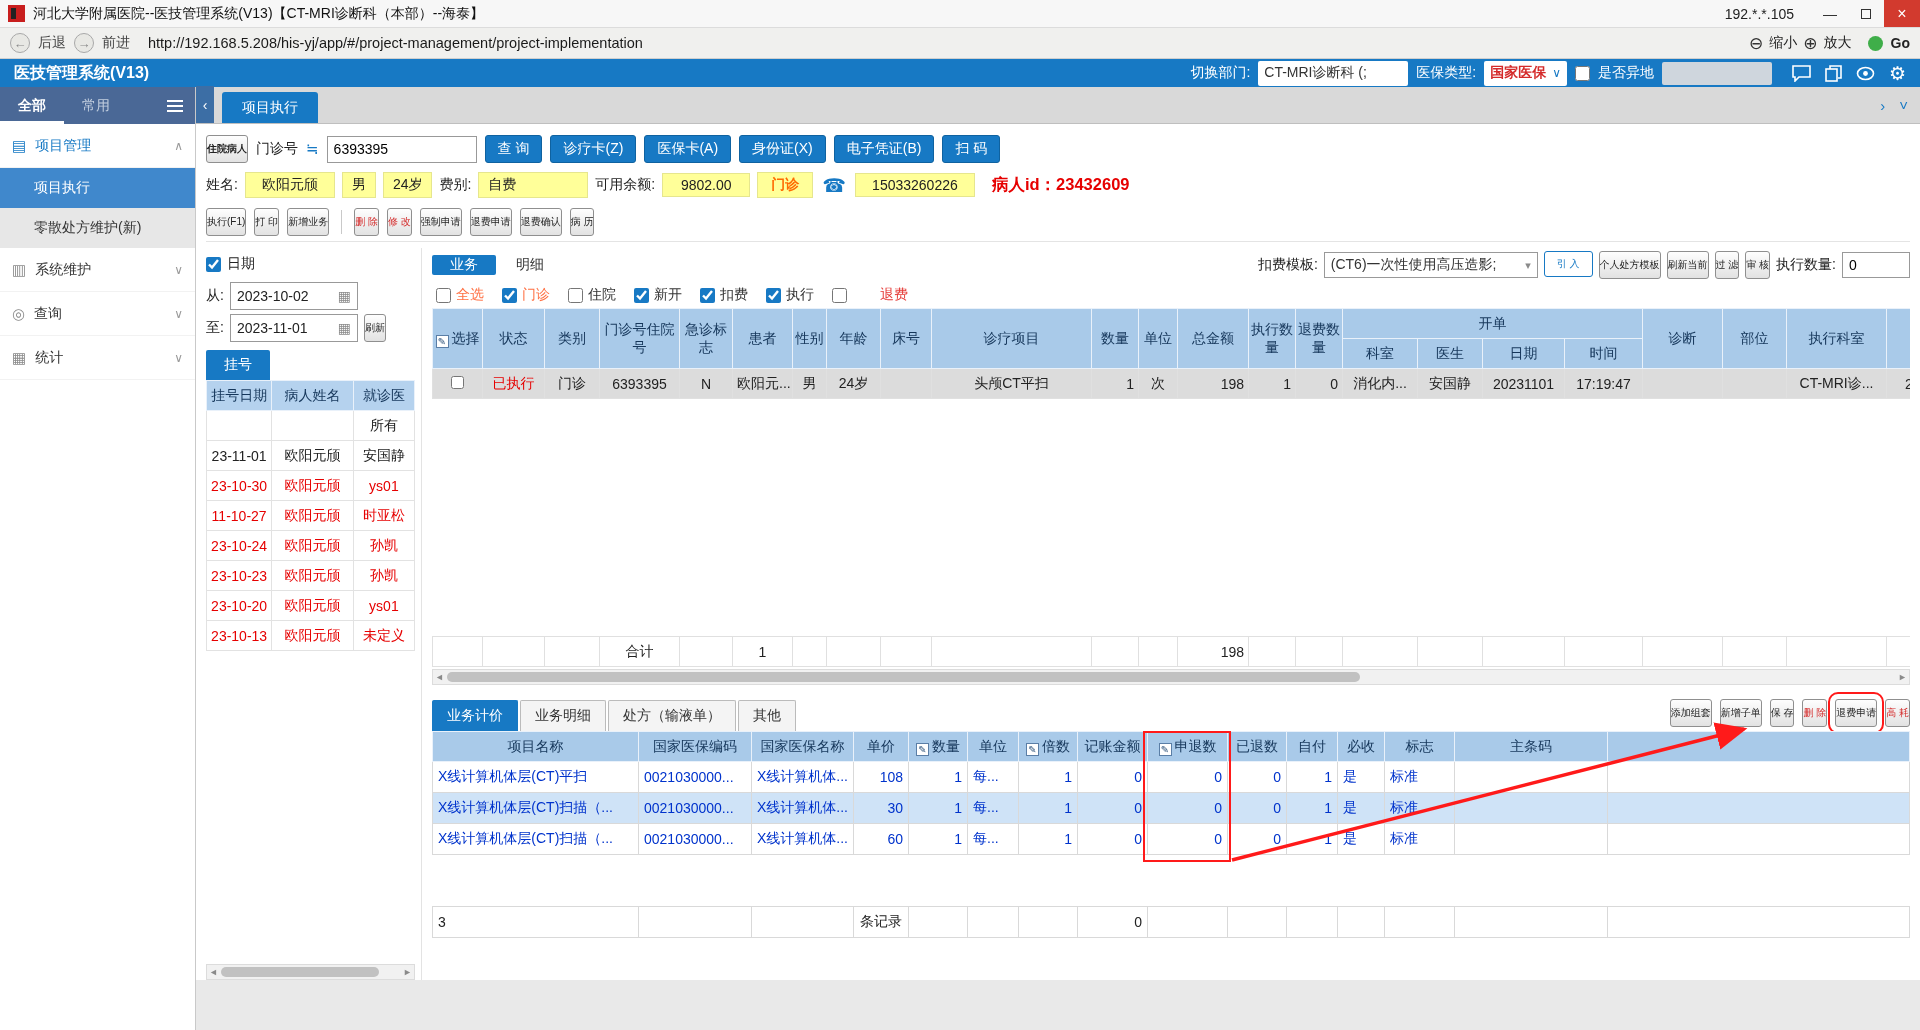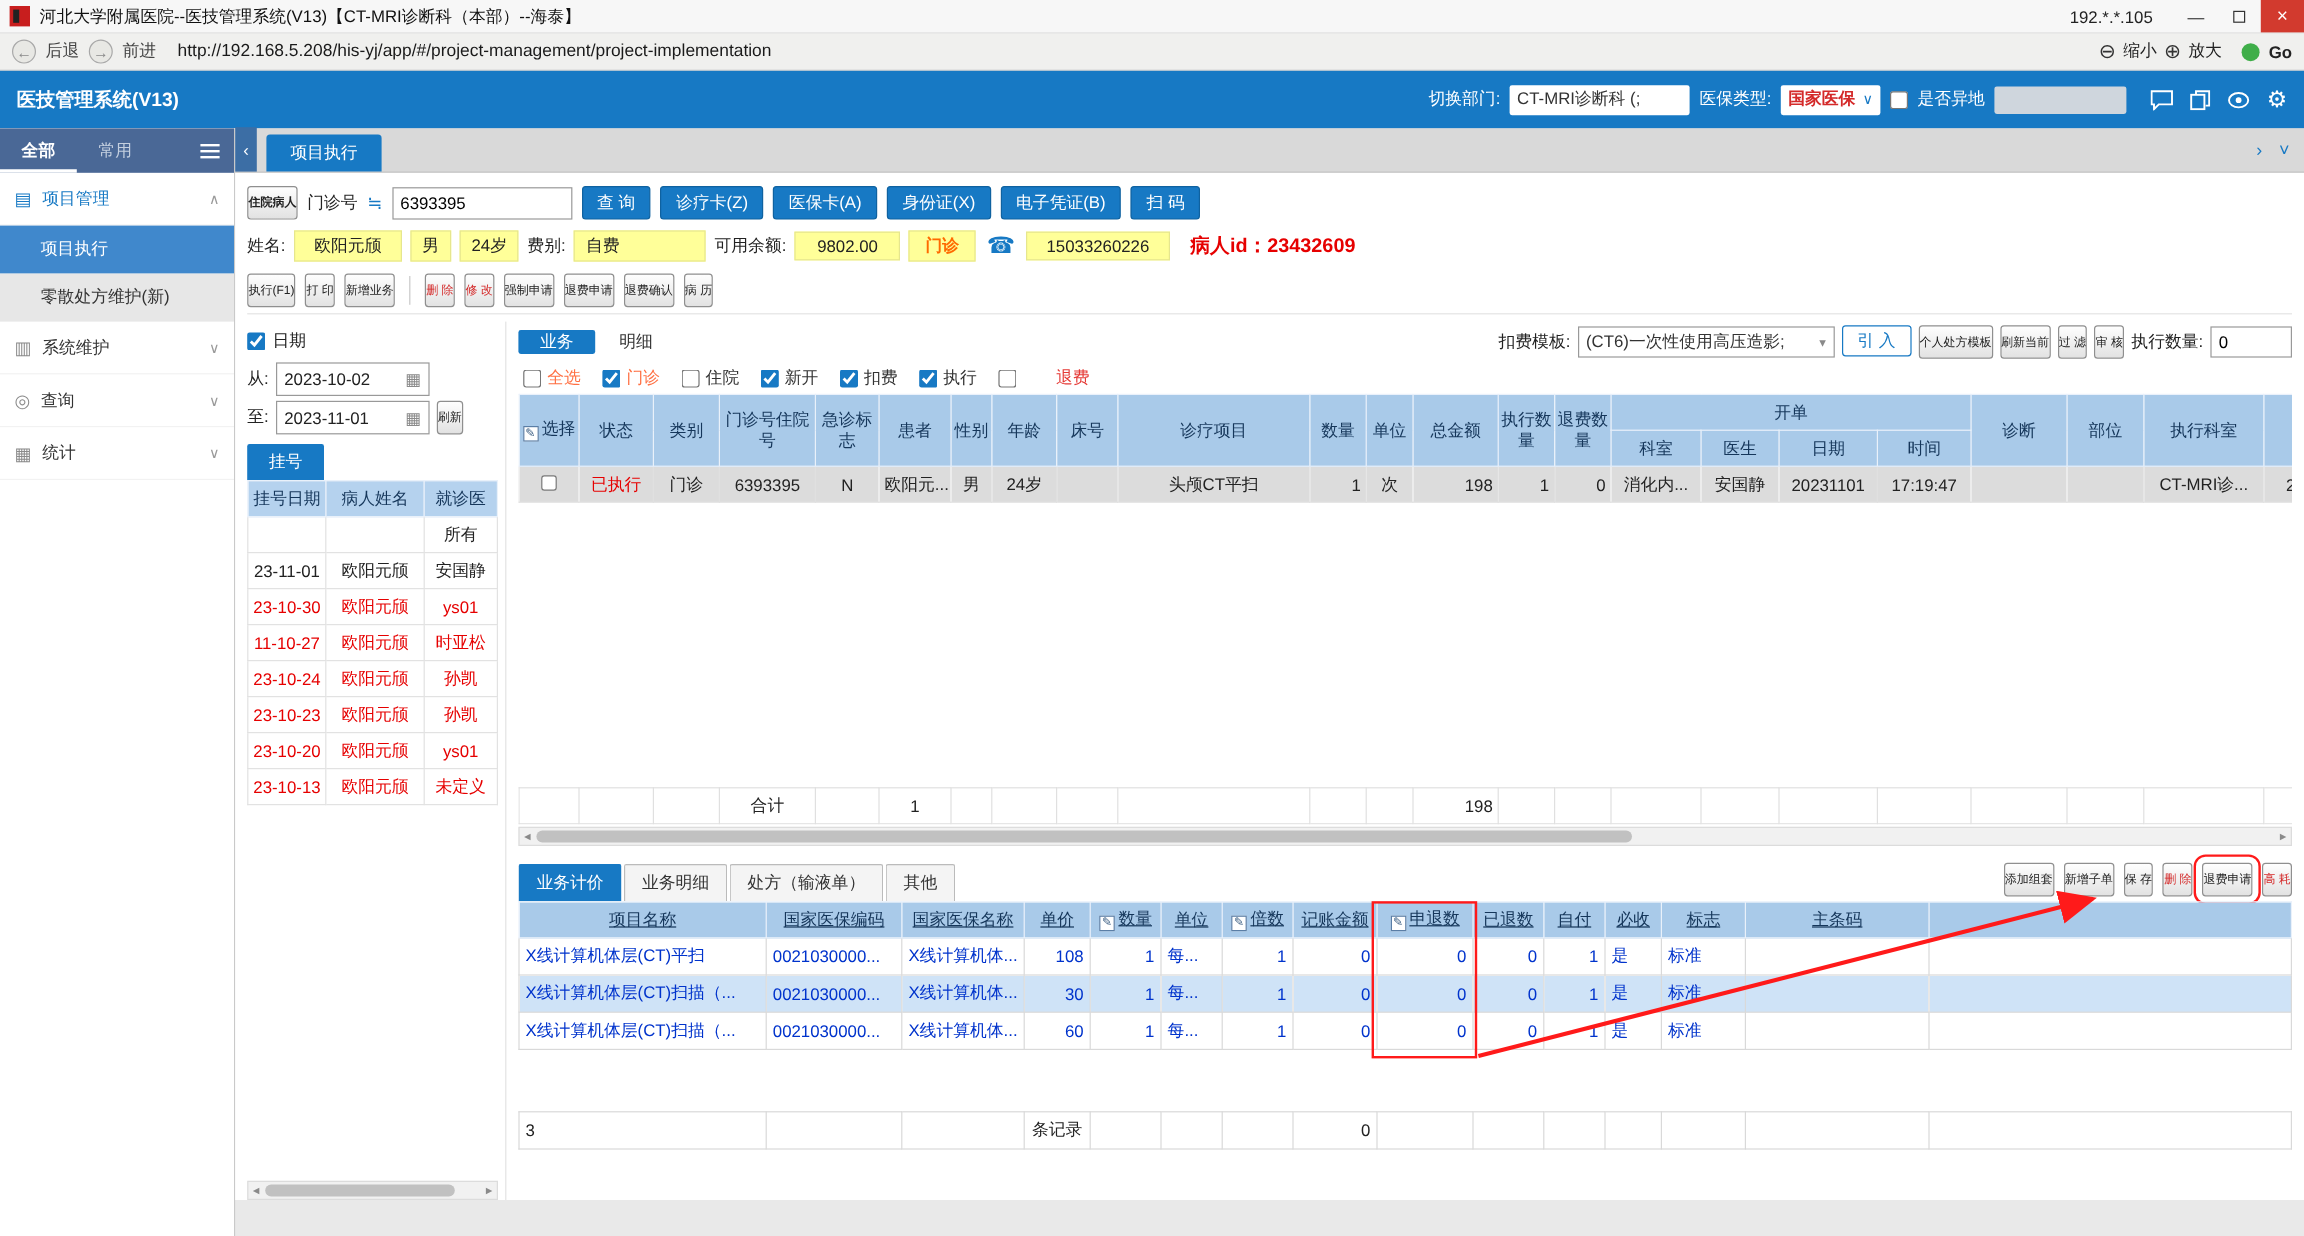--- a/index.html
+++ b/index.html
@@ -22,21 +22,21 @@
   .navbar{height:31px;background:#f0f0ee;border-bottom:1px solid #cfcfcf;display:flex;align-items:center;padding:0 10px;gap:8px;}
   .nav-circle{width:20px;height:20px;border-radius:50%;border:1px solid #a8a8a8;background:#e8e8e4;color:#8a8a8a;display:flex;align-items:center;justify-content:center;font-size:13px;}
   .nav-label{color:#444;}
   .url-text{margin-left:10px;color:#1a1a1a;font-size:14.5px;}
   .nav-right{margin-left:auto;display:flex;align-items:center;gap:6px;}
   .zoom-glyph{font-size:17px;color:#333;}
   .go-dot{width:15px;height:15px;border-radius:50%;background:#3fae49;display:inline-block;margin-left:10px;}
   .go-label{font-weight:bold;margin-left:2px;}
 
   
-  .appbar{height:48px;background:#1779c4;display:flex;align-items:center;padding:0 14px;color:#fff;}
+  .appbar{height:28px;background:#1779c4;display:flex;align-items:center;padding:0 14px;color:#fff;}
   .app-title{font-size:16px;font-weight:bold;}
   .ab-right{margin-left:auto;display:flex;align-items:center;gap:8px;font-size:14px;}
   .ab-input{background:#fff;color:#333;height:25px;min-width:150px;padding:0 6px;display:flex;align-items:center;border-radius:2px;}
   .ins-box{background:#fff;height:25px;padding:0 6px;display:flex;align-items:center;gap:6px;border-radius:2px;}
   .ins-val{color:#d42a2a;font-weight:bold;}
   .ins-caret{color:#1779c4;font-size:12px;}
   .ab-check{width:15px;height:15px;accent-color:#1779c4;}
   .ab-disabled{background:#cfd6dd;border:none;width:110px;height:23px;border-radius:2px;}
   .ab-icons{display:flex;align-items:center;gap:14px;margin-left:12px;}
   .ab-icons svg{display:block;}
@@ -67,21 +67,21 @@
 
   .content{height:856px;background:#fff;padding:6px 10px 0 10px;display:flex;flex-direction:column;}
   .note-strip{flex:1;background:#e9e9e9;padding:5px 12px;}
   .note-text{color:#e60000;font-size:14.5px;}
 
   
   .search-row{display:flex;align-items:center;gap:8px;height:38px;flex:0 0 auto;}
   .btn-gray{background:linear-gradient(#fefefe,#e2e2e2);border:1px solid #8f8f8f;border-radius:3px;height:28px;padding:0 0;color:#222;font-size:10px;cursor:default;white-space:nowrap;}
   .btn-gray.danger{color:#d42a2a;}
   .btn-blue{background:#1779c4;border:1px solid #0f62a0;border-radius:3px;height:28px;padding:0 12px;color:#fff;font-size:14px;white-space:nowrap;}
-  .btn-outline{background:#fff;border:1px solid #1779c4;color:#1779c4;border-radius:3px;height:26px;padding:0 12px;font-size:14px;}
+  .btn-outline{background:#fff;border:1px solid #1779c4;color:#1779c4;border-radius:3px;height:26px;padding:0 12px;font-size:10px;}
   .switch-glyph{color:#1779c4;font-size:15px;}
   .query-input{width:150px;height:27px;border:1px solid #999;padding:0 6px;font-size:14px;}
 
   .patient-row{display:flex;align-items:center;gap:7px;height:34px;flex:0 0 auto;}
   .plabel{color:#222;}
   .ybox{background:#ffff99;border:1px solid #e6e68e;padding:3px 9px;text-align:center;white-space:nowrap;}
   .visit-box{color:#ff6a00;font-weight:bold;}
   .phone-glyph{color:#1779c4;font-size:19px;margin:0 2px;}
   .pid-wrap{color:#e60000;font-weight:bold;font-size:16.5px;margin-left:10px;}
 
@@ -130,21 +130,21 @@
   .status-exec{color:#e60000;}
   .edit-icon{display:inline-block;border:1px solid #5a7ea6;font-size:10px;line-height:11px;width:13px;height:13px;vertical-align:-2px;margin-right:3px;color:#35597f;background:#fff;}
 
   
   .price-panel{position:relative;margin-top:10px;flex:1;display:flex;flex-direction:column;min-height:0;}
   .price-tabs{display:flex;align-items:flex-end;height:36px;gap:2px;flex:0 0 auto;}
   .p-tab{padding:6px 14px;border:1px solid #bbb;border-bottom:none;background:#f4f4f4;color:#333;border-radius:2px 2px 0 0;}
   .p-tab.active{background:#1779c4;color:#fff;border-color:#1779c4;}
   .price-btns{margin-left:auto;display:flex;gap:8px;align-items:center;padding-bottom:4px;}
   .price-table{table-layout:fixed;border-collapse:collapse;width:100%;font-size:14px;}
-  .price-table th{background:#a9cae9;border:1px solid #e9f1fa;font-weight:normal;color:#15365a;height:30px;padding:1px 2px;text-decoration:underline;}
+  .price-table th{background:#a9cae9;border:1px solid #e9f1fa;font-weight:normal;color:#15365a;height:30px;padding:1px 2px;}
   .price-table td{border:1px solid #d9d9d9;height:31px;padding:0 5px;white-space:nowrap;overflow:hidden;color:#0033cc;}
   .price-table tr.sel td{background:#cfe3f7;}
   .price-table td.spacer{border:none;background:#fff;}
   .price-table tr.pfooter td{color:#222;}
 
   .red-col-box{position:absolute;left:711px;top:36px;width:88px;height:131px;border:2px solid #ff1a1a;pointer-events:none;z-index:6;}
   .red-btn{outline:2px solid #ff1a1a;outline-offset:5px;}
   .arrow-svg{position:absolute;left:0;top:0;pointer-events:none;z-index:5;}
 </style>
 </head>

